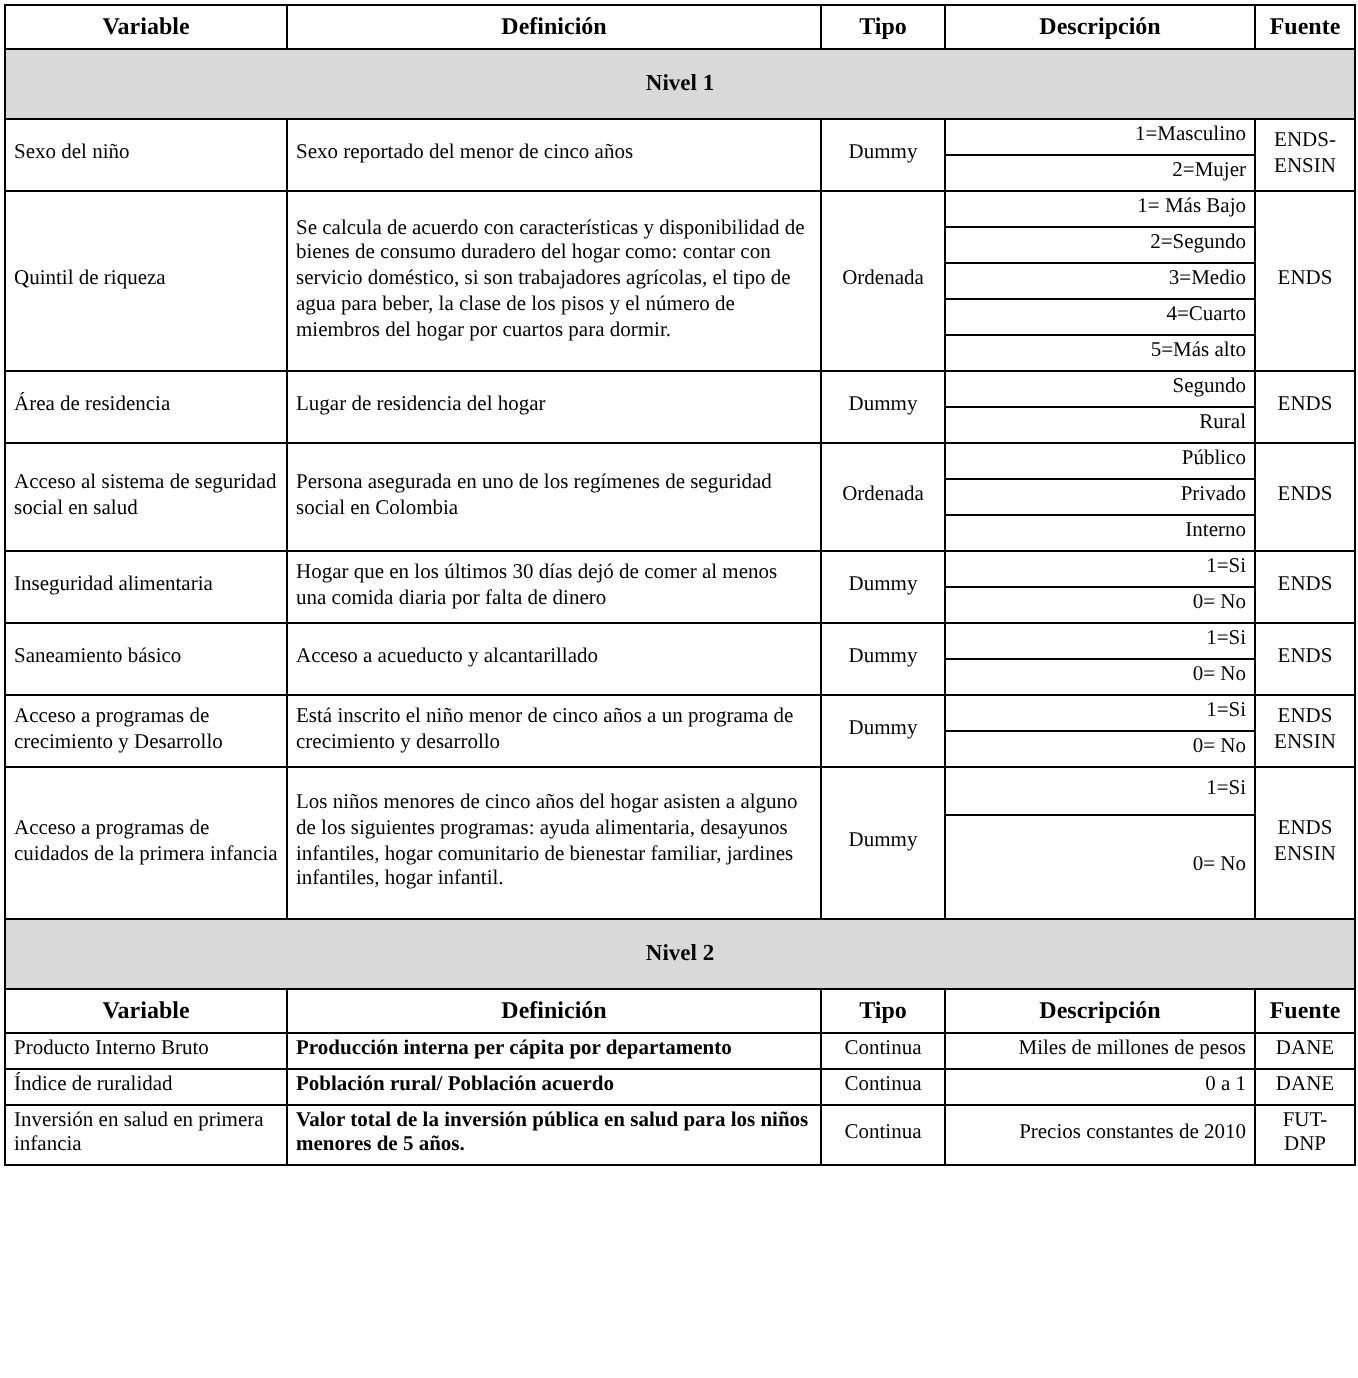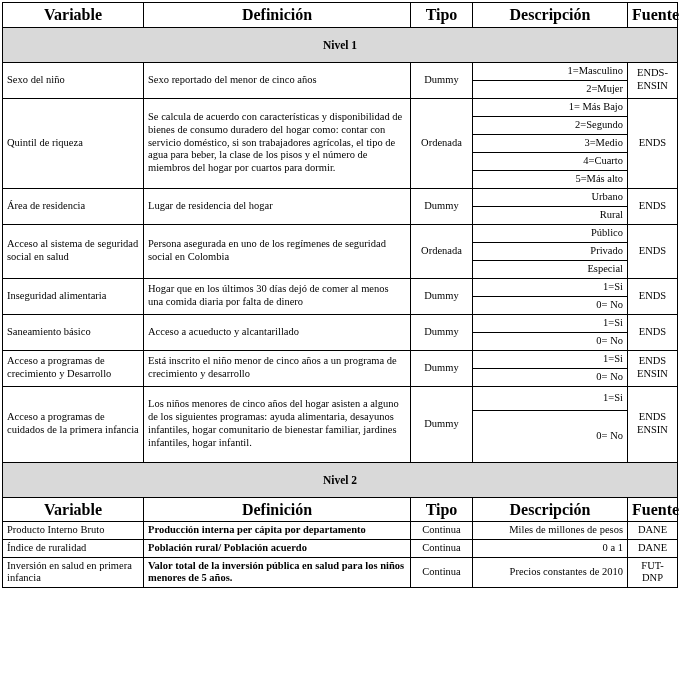--- a/index.html
+++ b/index.html
@@ -41,21 +41,21 @@
   
   col.c-var   { width: 141px; }
   col.c-def   { width: 267px; }
   col.c-tipo  { width: 62px;  }
   col.c-desc  { width: 155px; }
   col.c-fuen  { width: 50px;  }
 
   th.head {
     text-align: center;
     font-weight: bold;
-    font-size: 16px;
+    font-size: 12px;
     height: 22px;
     padding: 1px 2px;
   }
 
   td.banner {
     background: #d9d9d9;
     text-align: center;
     font-weight: bold;
     font-size: 11.5px;
     height: 35px;
@@ -135,39 +135,39 @@
       <td class="desc-opt pad-sm">4=Cuarto</td>
     </tr>
     <tr>
       <td class="desc-opt pad-sm">5=Más alto</td>
     </tr>
 
     <tr>
       <td class="var" rowspan="2">Área de residencia</td>
       <td class="def" rowspan="2">Lugar de residencia del hogar</td>
       <td class="tipo" rowspan="2">Dummy</td>
-      <td class="desc-opt pad-sm">Urbano</td>
+      <td class="desc-opt pad-sm">Segundo</td>
       <td class="fuen" rowspan="2">ENDS</td>
     </tr>
     <tr>
       <td class="desc-opt pad-sm">Rural</td>
     </tr>
 
     <tr>
       <td class="var" rowspan="3">Acceso al sistema de seguridad social en salud</td>
       <td class="def" rowspan="3">Persona asegurada en uno de los regímenes de seguridad social en Colombia</td>
       <td class="tipo" rowspan="3">Ordenada</td>
       <td class="desc-opt pad-sm">Público</td>
       <td class="fuen" rowspan="3">ENDS</td>
     </tr>
     <tr>
       <td class="desc-opt pad-sm">Privado</td>
     </tr>
     <tr>
-      <td class="desc-opt pad-sm">Especial</td>
+      <td class="desc-opt pad-sm">Interno</td>
     </tr>
 
     <tr>
       <td class="var" rowspan="2">Inseguridad alimentaria</td>
       <td class="def" rowspan="2">Hogar que en los últimos 30 días dejó de comer al menos una comida diaria por falta de dinero</td>
       <td class="tipo" rowspan="2">Dummy</td>
       <td class="desc-opt pad-sm">1=Si</td>
       <td class="fuen" rowspan="2">ENDS</td>
     </tr>
     <tr>

